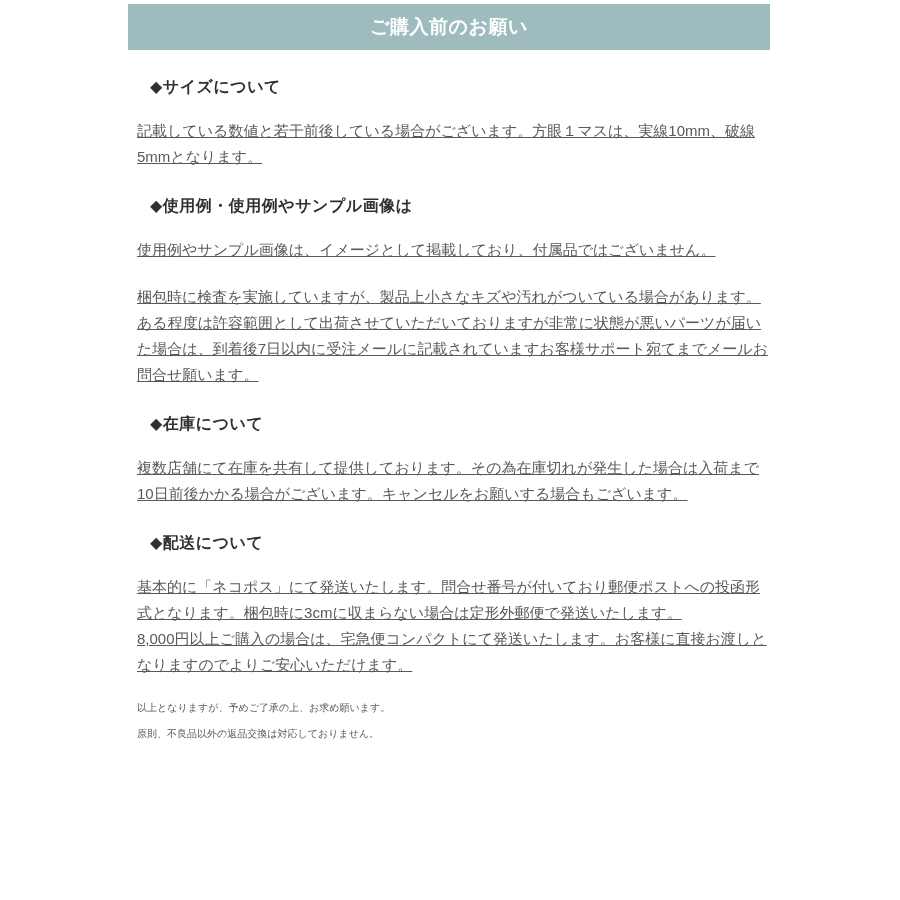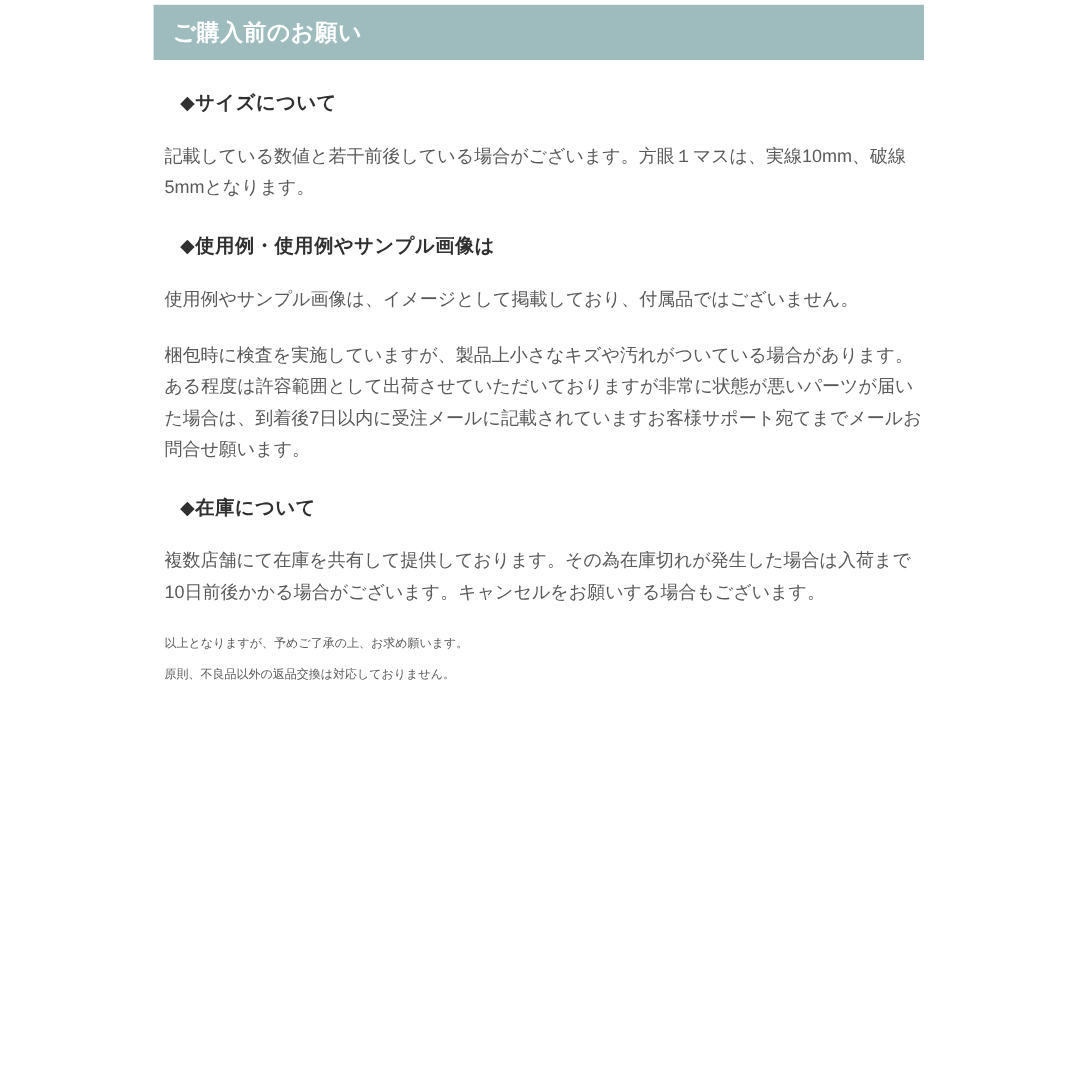--- a/index.html
+++ b/index.html
@@ -20,22 +20,21 @@
     left: 128px;
     top: 0;
     width: 642px;
   }
   .header-band {
     margin-top: 4px;
     height: 46px;
     background: #9ebcbe;
     display: flex;
     align-items: center;
-    justify-content: flex-start;
-    padding-left: 16px;
+    justify-content: center;
   }
   .header-band .title {
     color: #ffffff;
     font-size: 19px;
     font-weight: bold;
     letter-spacing: 0.5px;
   }
   section { margin: 0; padding: 0; }
   h2.sec-heading {
     font-size: 16px;
@@ -51,20 +50,21 @@
   }
   p.sec-body {
     font-size: 15px;
     color: #595959;
     line-height: 26px;
     margin: 21px 0 0 0;
     padding: 0 0 0 9px;
     width: 633px;
     white-space: pre-line;
     overflow-wrap: break-word;
+    text-decoration: underline;
   }
   p.closing {
     font-size: 10px;
     color: #595959;
     line-height: 26px;
     margin: 0;
     padding: 0 0 0 9px;
     width: 633px;
   }
   p.closing.first { margin-top: 17px; }
@@ -92,18 +92,23 @@
 
     <section>
       <p class="sec-body">梱包時に検査を実施していますが、製品上小さなキズや汚れがついている場合があります。ある程度は許容範囲として出荷させていただいておりますが非常に状態が悪いパーツが届いた場合は、到着後7日以内に受注メールに記載されていますお客様サポート宛てまでメールお問合せ願います。</p>
     </section>
 
     <section>
       <h2 class="sec-heading">◆在庫について</h2>
       <p class="sec-body">複数店舗にて在庫を共有して提供しております。その為在庫切れが発生した場合は入荷まで10日前後かかる場合がございます。キャンセルをお願いする場合もございます。</p>
     </section>
 
+    <section>
+      <h2 class="sec-heading">◆配送について</h2>
+      <p class="sec-body">基本的に「ネコポス」にて発送いたします。問合せ番号が付いており郵便ポストへの投函形式となります。梱包時に3cmに収まらない場合は定形外郵便で発送いたします。
+8,000円以上ご購入の場合は、宅急便コンパクトにて発送いたします。お客様に直接お渡しとなりますのでよりご安心いただけます。</p>
+    </section>
 
     <p class="closing first">以上となりますが、予めご了承の上、お求め願います。</p>
     <p class="closing">原則、不良品以外の返品交換は対応しておりません。</p>
 
   </div>
 </div>
 
 </body></html>

